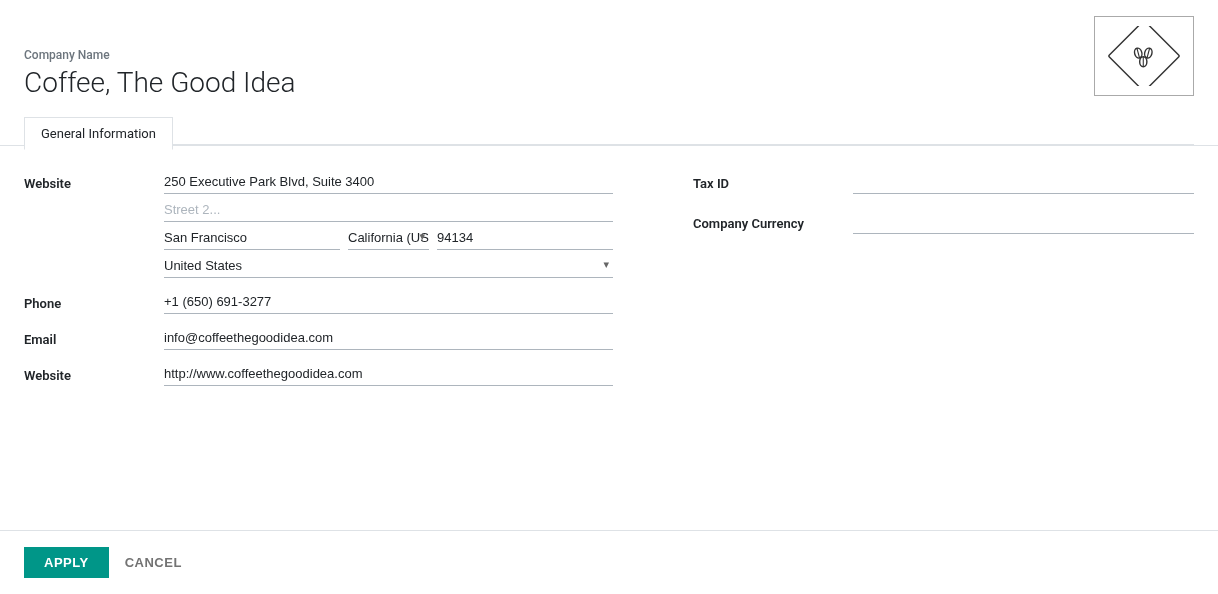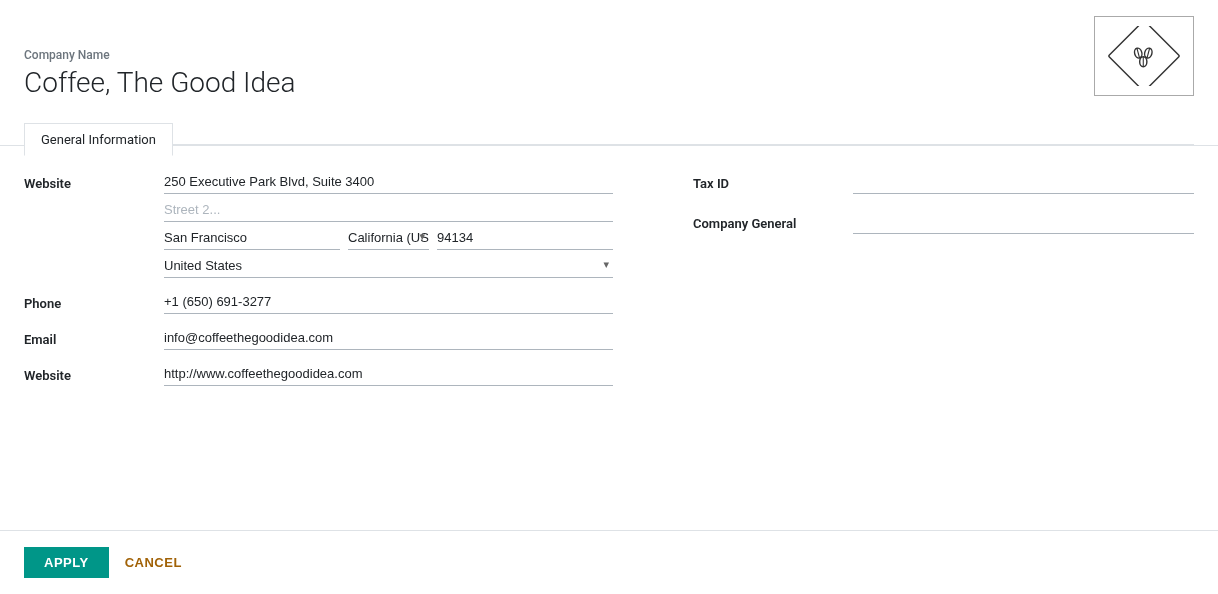--- a/index.html
+++ b/index.html
@@ -65,21 +65,21 @@
     .tab {
       padding: 8px 16px;
       font-size: 13px;
       cursor: pointer;
       border: 1px solid #dee2e6;
       border-bottom: none;
       background: #fff;
       color: #495057;
       margin-right: 2px;
       position: relative;
-      top: 12px;
+      top: 6px;
     }
 
     .tab.active {
       background: #fff;
       color: #212529;
       border-bottom: 1px solid #fff;
       z-index: 1;
     }
 
     
@@ -302,21 +302,21 @@
       font-size: 13px;
       font-weight: 600;
       letter-spacing: 0.5px;
       cursor: pointer;
       text-transform: uppercase;
     }
 
     .cancel-btn {
       background: transparent;
       border: none;
-      color: #a16207;
+      color: #737373;
       font-size: 13px;
       font-weight: 600;
       letter-spacing: 0.5px;
       cursor: pointer;
       text-transform: uppercase;
     }
 
     
     .logo-svg {
       width: 72px;
@@ -404,21 +404,21 @@
     </div>
 
     <div class="right-section">
 
       <div class="right-form-row">
         <div class="right-label">Tax ID</div>
         <input class="right-input" type="text" value="" style="">
       </div>
 
       <div class="right-form-row">
-        <div class="right-label">Company General</div>
+        <div class="right-label">Company Currency</div>
         <input class="right-input" type="text" value="" style="">
       </div>
 
 
     </div>
 
   </div>
 
   <div class="footer">
     <button class="apply-btn">APPLY</button>

